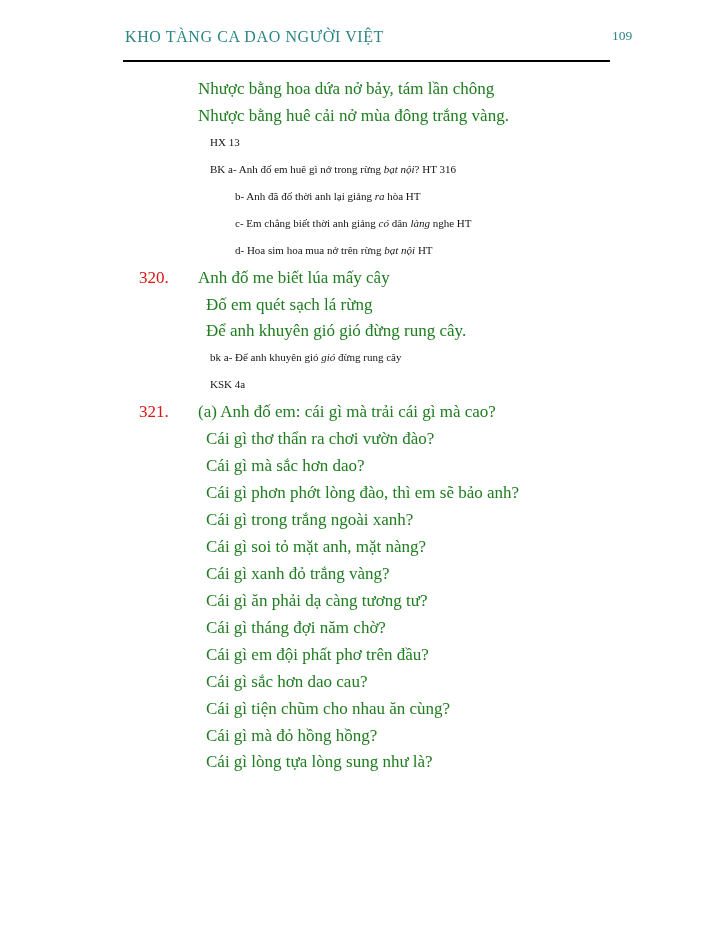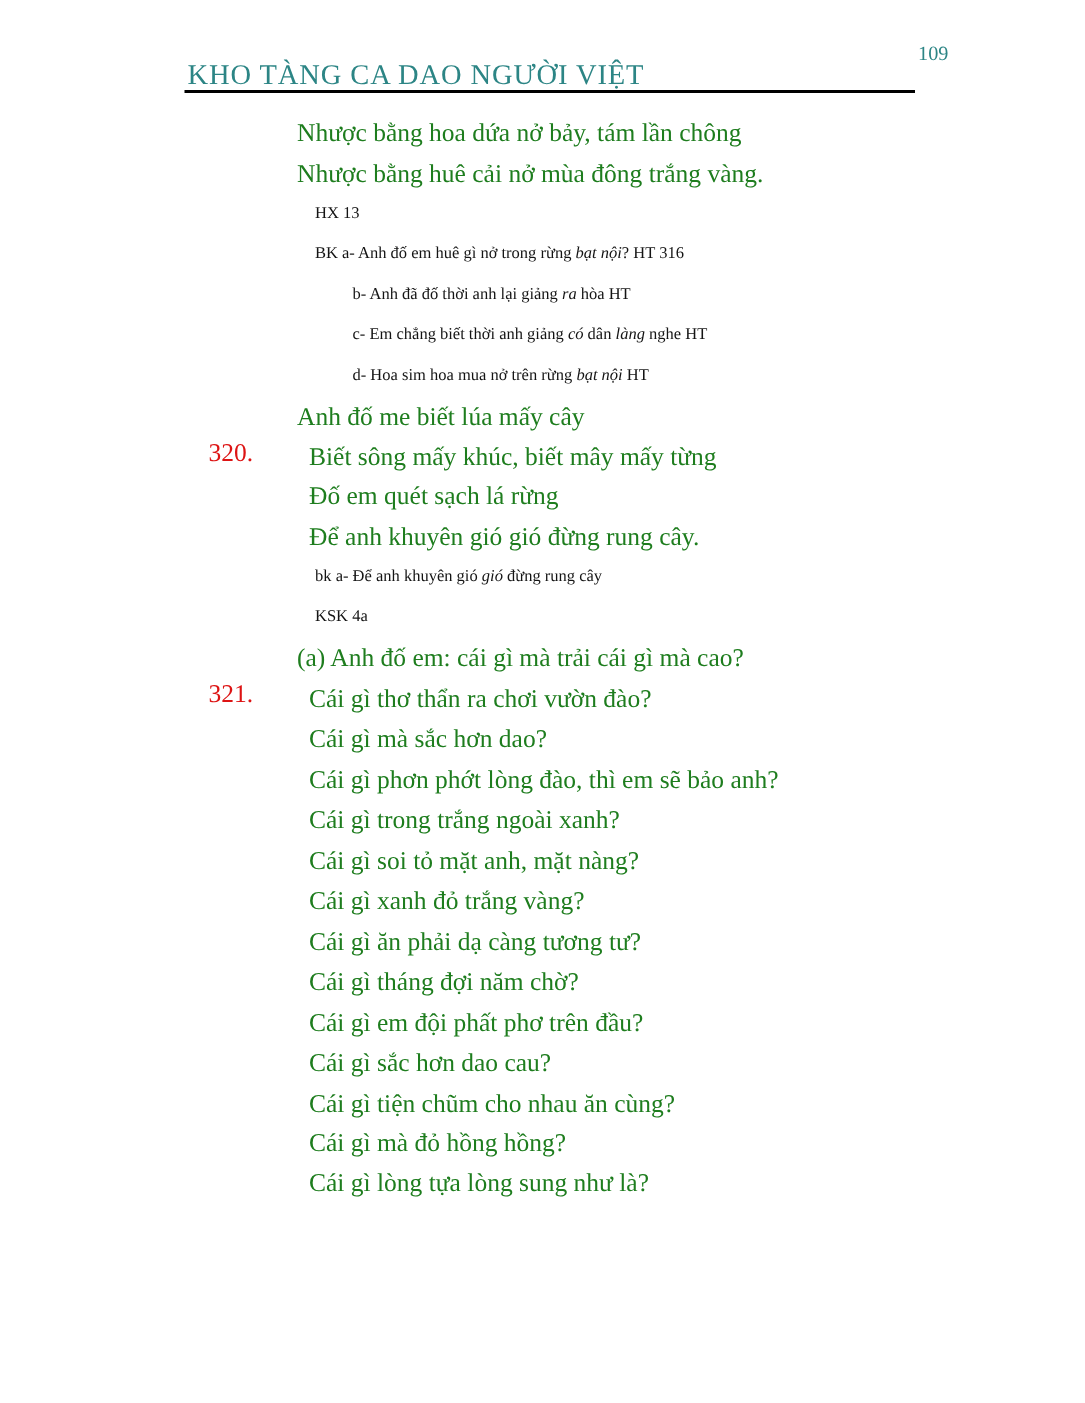--- a/index.html
+++ b/index.html
@@ -12,22 +12,22 @@
     width: 723px;
     height: 935px;
     background: #ffffff;
     overflow: hidden;
     font-family: "Liberation Serif", "DejaVu Serif", serif;
   }
   
   .running-title {
     position: absolute;
     left: 125px;
-    top: 40px;
-    font-size: 19px;
+    top: 28px;
+    font-size: 16px;
     letter-spacing: 0.6px;
     color: #2c8585;
     white-space: nowrap;
   }
   .page-number {
     position: absolute;
     left: 612px;
     top: 28px;
     font-size: 13.5px;
     color: #2c8585;
@@ -67,41 +67,39 @@
   .line.ind0 { padding-left: 180px; }
   .line.ind1 { padding-left: 188px; }
   .line.ind2 { padding-left: 205px; }
   .entry-number {
     position: absolute;
     left: 121px;
     top: 0;
     color: #dd1414;
     font-size: 17px;
     font-style: normal;
-    margin-top: 24px;
   }
   em { font-style: italic; }
 </style>
 </head>
 <body>
 
 <div class="page">
   <span class="running-title">KHO TÀNG CA DAO NGƯỜI VIỆT</span>
   <span class="page-number">109</span>
   <div class="header-rule"></div>
   <div class="body-lines" id="body-lines">
       <div class="line verse ind0"><span class="txt"><span>Nhược bằng hoa dứa nở bảy, tám lần chông</span></span></div>
       <div class="line verse ind0"><span class="txt"><span>Nhược bằng huê cải nở mùa đông trắng vàng.</span></span></div>
       <div class="line note ind0"><span class="txt"><span>HX 13</span></span></div>
       <div class="line note ind0"><span class="txt"><span>BK a- Anh đố em huê gì nở trong rừng </span><em>bạt nội</em><span>? HT 316</span></span></div>
       <div class="line note ind2"><span class="txt"><span>b- Anh đã đố thời anh lại giảng </span><em>ra</em><span> hòa HT</span></span></div>
       <div class="line note ind2"><span class="txt"><span>c- Em chẳng biết thời anh giảng </span><em>có</em><span> dân </span><em>làng</em><span> nghe HT</span></span></div>
       <div class="line note ind2"><span class="txt"><span>d- Hoa sim hoa mua nở trên rừng </span><em>bạt nội</em><span> HT</span></span></div>
       <div class="line verse ind0"><span class="entry-number">320.</span><span class="txt"><span>Anh đố me biết lúa mấy cây</span></span></div>
-      <div class="line verse ind1"><span class="txt"><span>Biết sông mấy khúc, biết mây mấy từng</span></span></div>
       <div class="line verse ind1"><span class="txt"><span>Đố em quét sạch lá rừng</span></span></div>
       <div class="line verse ind1"><span class="txt"><span>Để anh khuyên gió gió đừng rung cây.</span></span></div>
       <div class="line note ind0"><span class="txt"><span>bk a- Để anh khuyên gió </span><em>gió</em><span> đừng rung cây</span></span></div>
       <div class="line note ind0"><span class="txt"><span>KSK 4a</span></span></div>
       <div class="line verse ind0"><span class="entry-number">321.</span><span class="txt"><span>(a) Anh đố em: cái gì mà trải cái gì mà cao?</span></span></div>
       <div class="line verse ind1"><span class="txt"><span>Cái gì thơ thẩn ra chơi vườn đào?</span></span></div>
       <div class="line verse ind1"><span class="txt"><span>Cái gì mà sắc hơn dao?</span></span></div>
       <div class="line verse ind1"><span class="txt"><span>Cái gì phơn phớt lòng đào, thì em sẽ bảo anh?</span></span></div>
       <div class="line verse ind1"><span class="txt"><span>Cái gì trong trắng ngoài xanh?</span></span></div>
       <div class="line verse ind1"><span class="txt"><span>Cái gì soi tỏ mặt anh, mặt nàng?</span></span></div>

